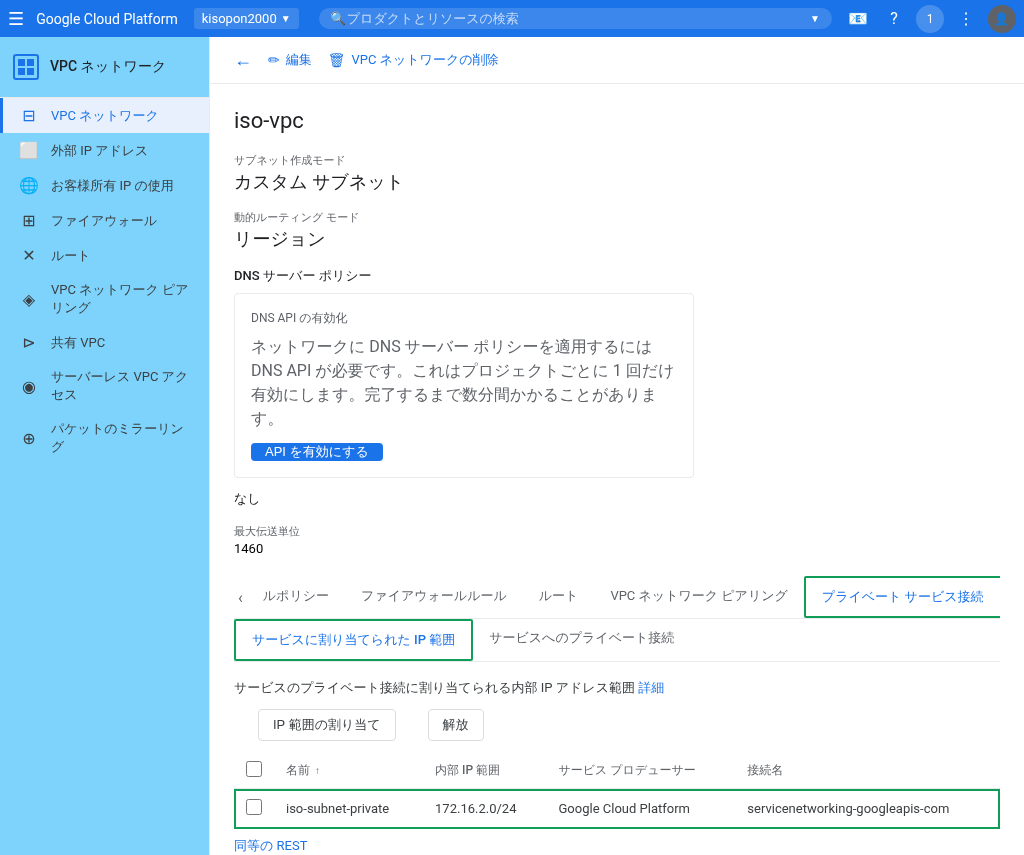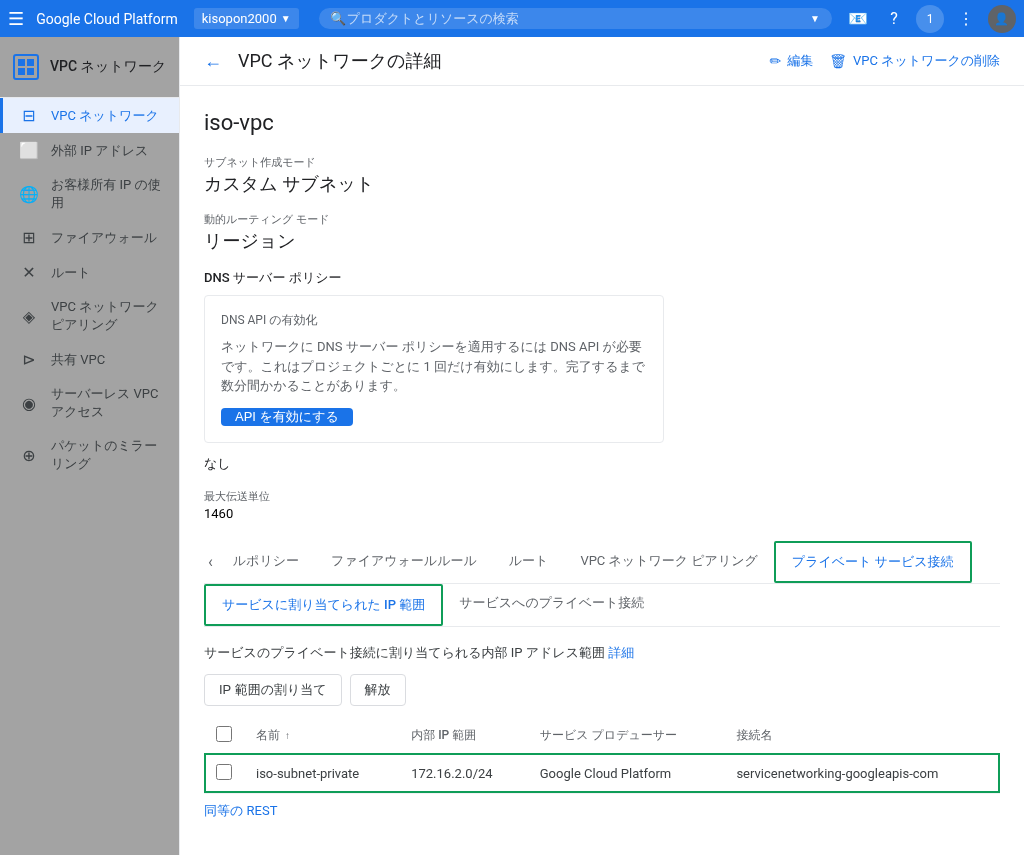--- a/index.html
+++ b/index.html
@@ -55,22 +55,22 @@
 
     
     .app-layout {
       display: flex;
       margin-top: 37px;
       height: calc(100vh - 37px);
     }
 
     
     .sidebar {
-      width: 180px;
-      background: #a3a3a3;
+      width: 210px;
+      background: #7dd3fc;
       border-right: 1px solid #e8eaed;
       overflow-y: auto;
       flex-shrink: 0;
     }
     .sidebar-header {
       display: flex;
       align-items: center;
       padding: 16px 12px;
       border-bottom: 1px solid #e8eaed;
       gap: 10px;
@@ -137,21 +137,21 @@
     
     .dns-section-label { font-size: 13px; font-weight: 500; margin-bottom: 8px; color: #202124; }
     .dns-box {
       border: 1px solid #e8eaed;
       border-radius: 4px;
       padding: 16px;
       max-width: 460px;
       margin-bottom: 12px;
     }
     .dns-box-title { font-size: 12px; color: #5f6368; margin-bottom: 8px; }
-    .dns-box-text { font-size: 13px; color: #5f6368; margin-bottom: 12px; line-height: 1.5; }
+    .dns-box-text { font-size: 16px; color: #5f6368; margin-bottom: 12px; line-height: 1.5; }
     .api-btn {
       background: #1a73e8;
       color: white;
       border: none;
       border-radius: 4px;
       padding: 0 14px;
       font-size: 13px;
       cursor: pointer;
     }
 
@@ -218,20 +218,21 @@
 
     .table-actions { display: flex; gap: 8px; margin-bottom: 12px; }
     .table-action-btn {
       padding: 6px 14px;
       border: 1px solid #dadce0;
       border-radius: 4px;
       background: white;
       font-size: 13px;
       color: #3c4043;
       cursor: pointer;
+      margin-left: 24px;
     }
 
     table { width: 100%; border-collapse: collapse; }
     thead tr { border-bottom: 1px solid #e8eaed; }
     thead th { font-size: 12px; color: #5f6368; font-weight: 500; padding: 8px 12px; text-align: left; }
     tbody tr { border-bottom: 1px solid #f1f3f4; margin-left: 32px; }
     tbody td { font-size: 13px; color: #3c4043; padding: 10px 12px; }
     .checkbox-cell { width: 40px; }
     .checkbox { width: 16px; height: 16px; cursor: pointer; }
 
@@ -319,21 +320,20 @@
     <div class="sidebar-item">
       <span class="item-icon">⊕</span>
       <span>パケットのミラーリング</span>
     </div>
   </div>
 
   <div class="main-content">
 
     <div class="page-header">
       <span class="back-btn">←</span>
-      <span class="page-title">VPC ネットワークの詳細</span>
       <div class="page-actions">
         <a class="action-btn">
           <span class="btn-icon">✏</span>
           <span>編集</span>
         </a>
         <a class="action-btn">
           <span class="btn-icon">🗑</span>
           <span>VPC ネットワークの削除</span>
         </a>
       </div>

